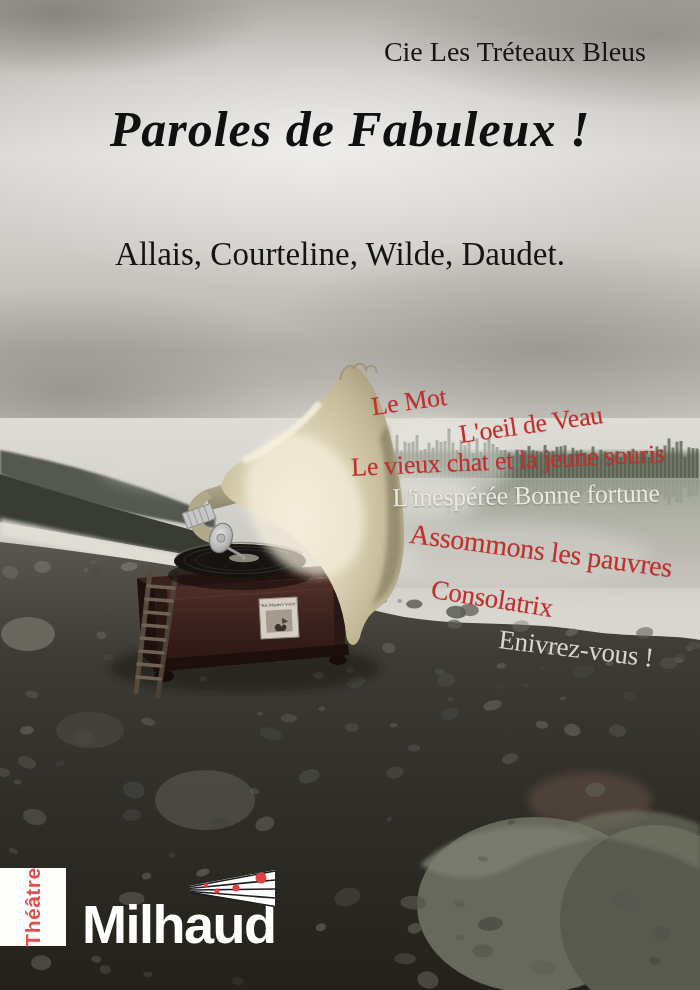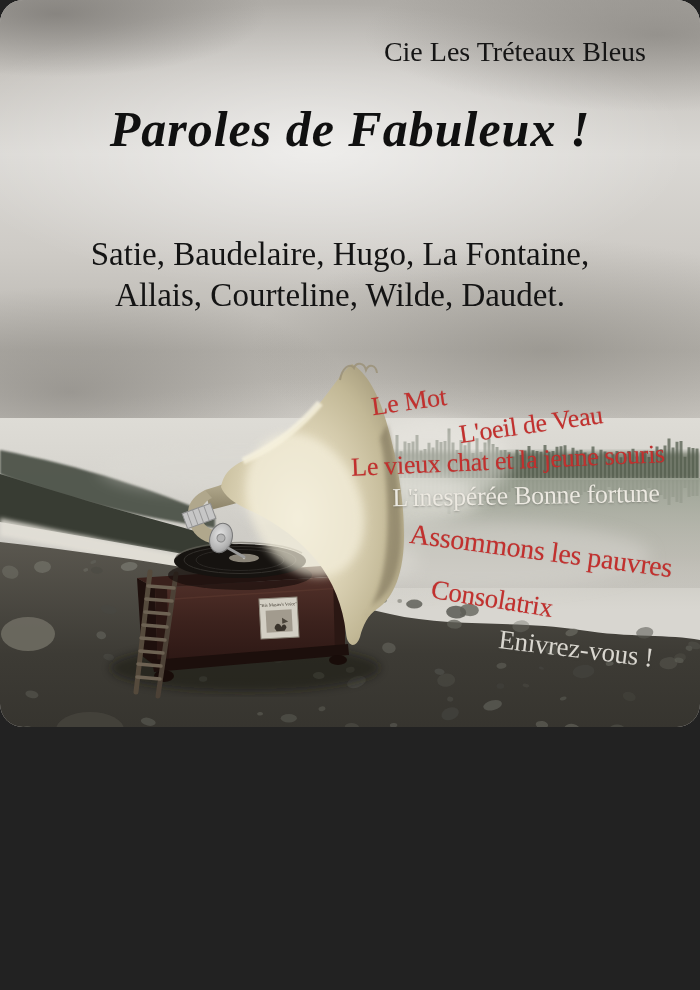--- a/index.html
+++ b/index.html
@@ -3,22 +3,22 @@
 <meta charset="utf-8">
 <style>
   :root{
     --piece-red:#c2302e;
     --piece-white:#ece9e1;
     --logo-red:#e05050;
     --heading-black:#151515;
   }
   html,body{margin:0;padding:0;background:#222;}
   .poster{
-    position:relative;width:700px;height:727px;overflow:hidden;
-    font-family:"Liberation Serif",serif;background:#cfccc7;border-radius:23px;
+    position:relative;width:700px;height:990px;overflow:hidden;
+    font-family:"Liberation Serif",serif;background:#cfccc7;
   }
   
   .sky{
     position:absolute;left:0;top:0;width:700px;height:700px;
     background:
       radial-gradient(300px 90px at 8% 2%, rgba(100,97,93,.55), transparent 70%),
       radial-gradient(420px 110px at 94% 5%, rgba(112,109,104,.5), transparent 70%),
       radial-gradient(520px 200px at 45% 21%, rgba(255,255,255,.55), transparent 72%),
       radial-gradient(420px 160px at 78% 50%, rgba(118,115,108,.42), transparent 70%),
       radial-gradient(400px 150px at 10% 56%, rgba(104,101,96,.45), transparent 70%),
@@ -344,21 +344,20 @@
         <ellipse cx="305" cy="505" rx="55" ry="75" transform="rotate(-25 305 505)" fill="#f4efdc" opacity=".7" filter="url(#b4)"></ellipse>
         <path d="M243,461 C270,449 298,429 320,403" stroke="#f7f2de" stroke-width="7" fill="none" opacity=".8" filter="url(#b1)"></path>
         <path d="M340,380 C342,368 350,362 354,368 C356,362 364,362 366,370 C369,363 376,365 377,373" stroke="#9a9075" stroke-width="2" fill="none" opacity=".8"></path>
       </g>
     </g>
   </svg>
 
   <div class="txt company">Cie Les Tréteaux Bleus</div>
   <div class="txt title">Paroles de Fabuleux !</div>
   <div class="txt writers">
-    <div>Satie, Baudelaire, Hugo, La Fontaine,</div>
     <div>Allais, Courteline, Wilde, Daudet.</div>
   </div>
 
   <div class="piece piece-red p1">Le Mot</div>
   <div class="piece piece-red p2">L'oeil de Veau</div>
   <div class="piece piece-red p3">Le vieux chat et la jeune souris</div>
   <div class="piece piece-white p4">L'inespérée Bonne fortune</div>
   <div class="piece piece-red p5">Assommons les pauvres</div>
   <div class="piece piece-red p6">Consolatrix</div>
   <div class="piece piece-white p7">Enivrez-vous !</div>

